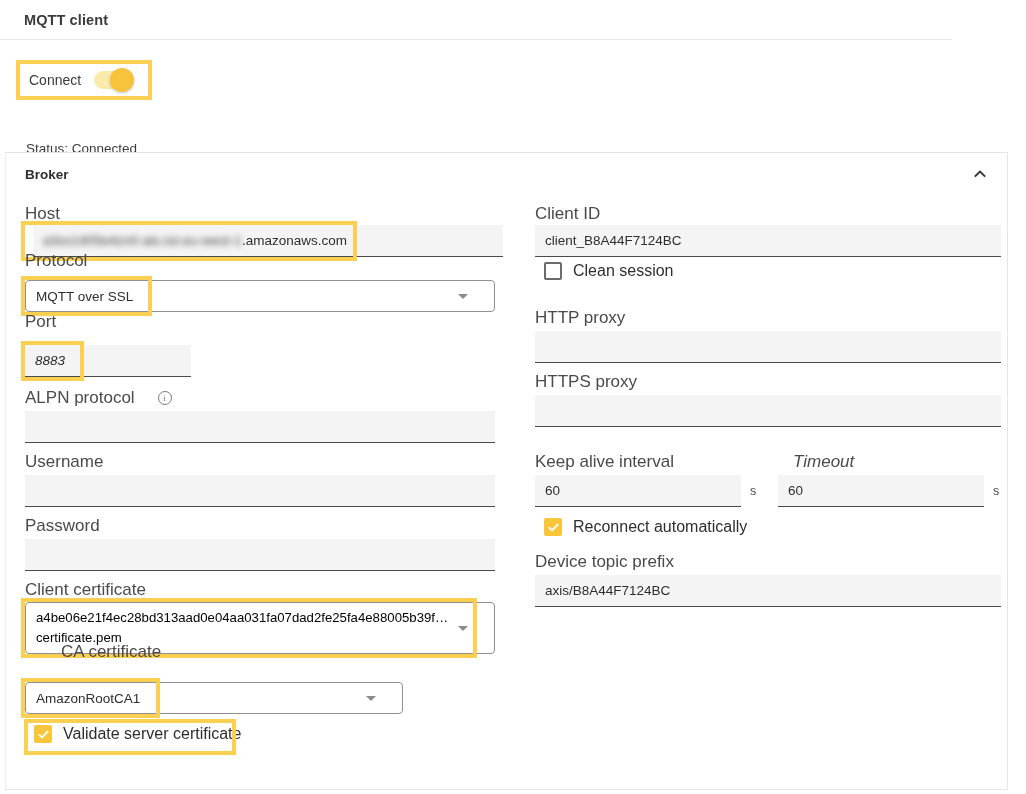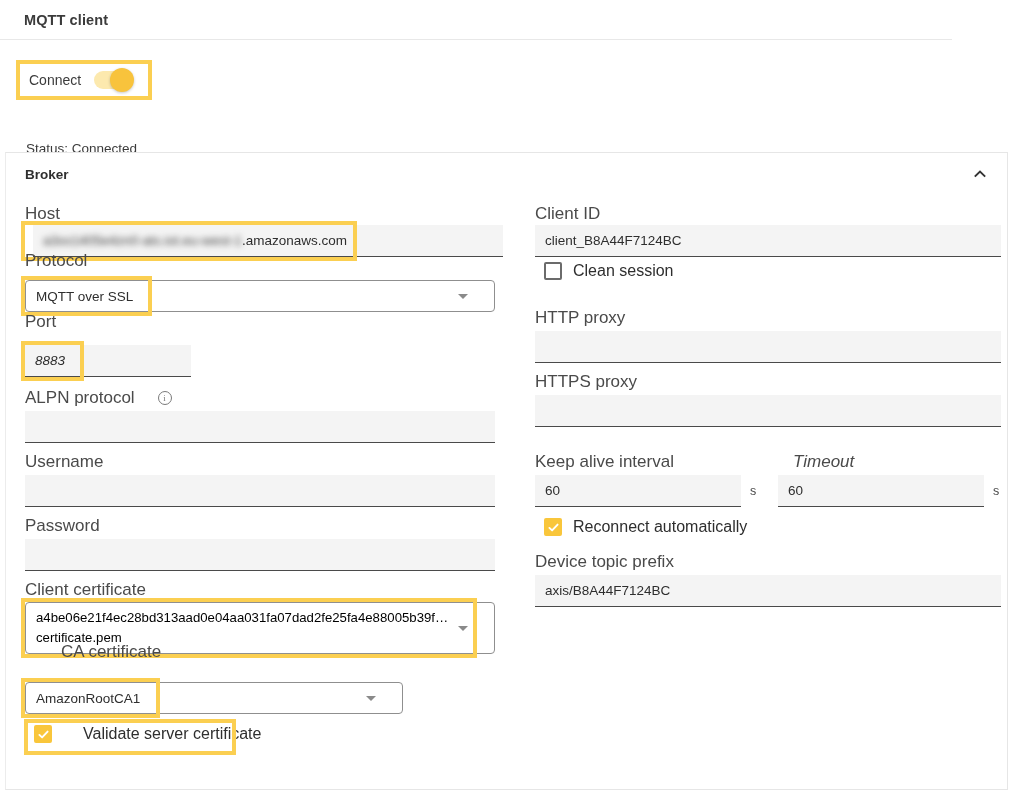--- a/index.html
+++ b/index.html
@@ -228,21 +228,21 @@
         </div>
         <div class="hlbox" style="left:-4px;top:403px;width:456px;height:60px;"></div>
 
         <label class="fl abs" style="left:0;top:447px;margin-left:36px;">CA certificate</label>
         <div class="outlined abs" style="left:0;top:487px;width:378px;">
           <span>AmazonRootCA1</span>
           <span class="caret"></span>
         </div>
         <div class="hlbox" style="left:-4px;top:483px;width:139px;height:40px;"></div>
 
-        <div class="cbrow abs" style="left:9px;top:530px;gap:20px;">
+        <div class="cbrow abs" style="left:9px;top:530px;">
           <span class="cb on">
             <svg width="13" height="13" viewBox="0 0 13 13" aria-hidden="true">
               <path d="M2.4 6.9 L5.1 9.4 L10.6 3.6" fill="none" stroke="#fff" stroke-width="1.9" stroke-linecap="round" stroke-linejoin="round"></path>
             </svg>
           </span>
           <span class="cb-label">Validate server certificate</span>
         </div>
         <div class="hlbox" style="left:-1px;top:524px;width:212px;height:36px;"></div>
 
       </div>

